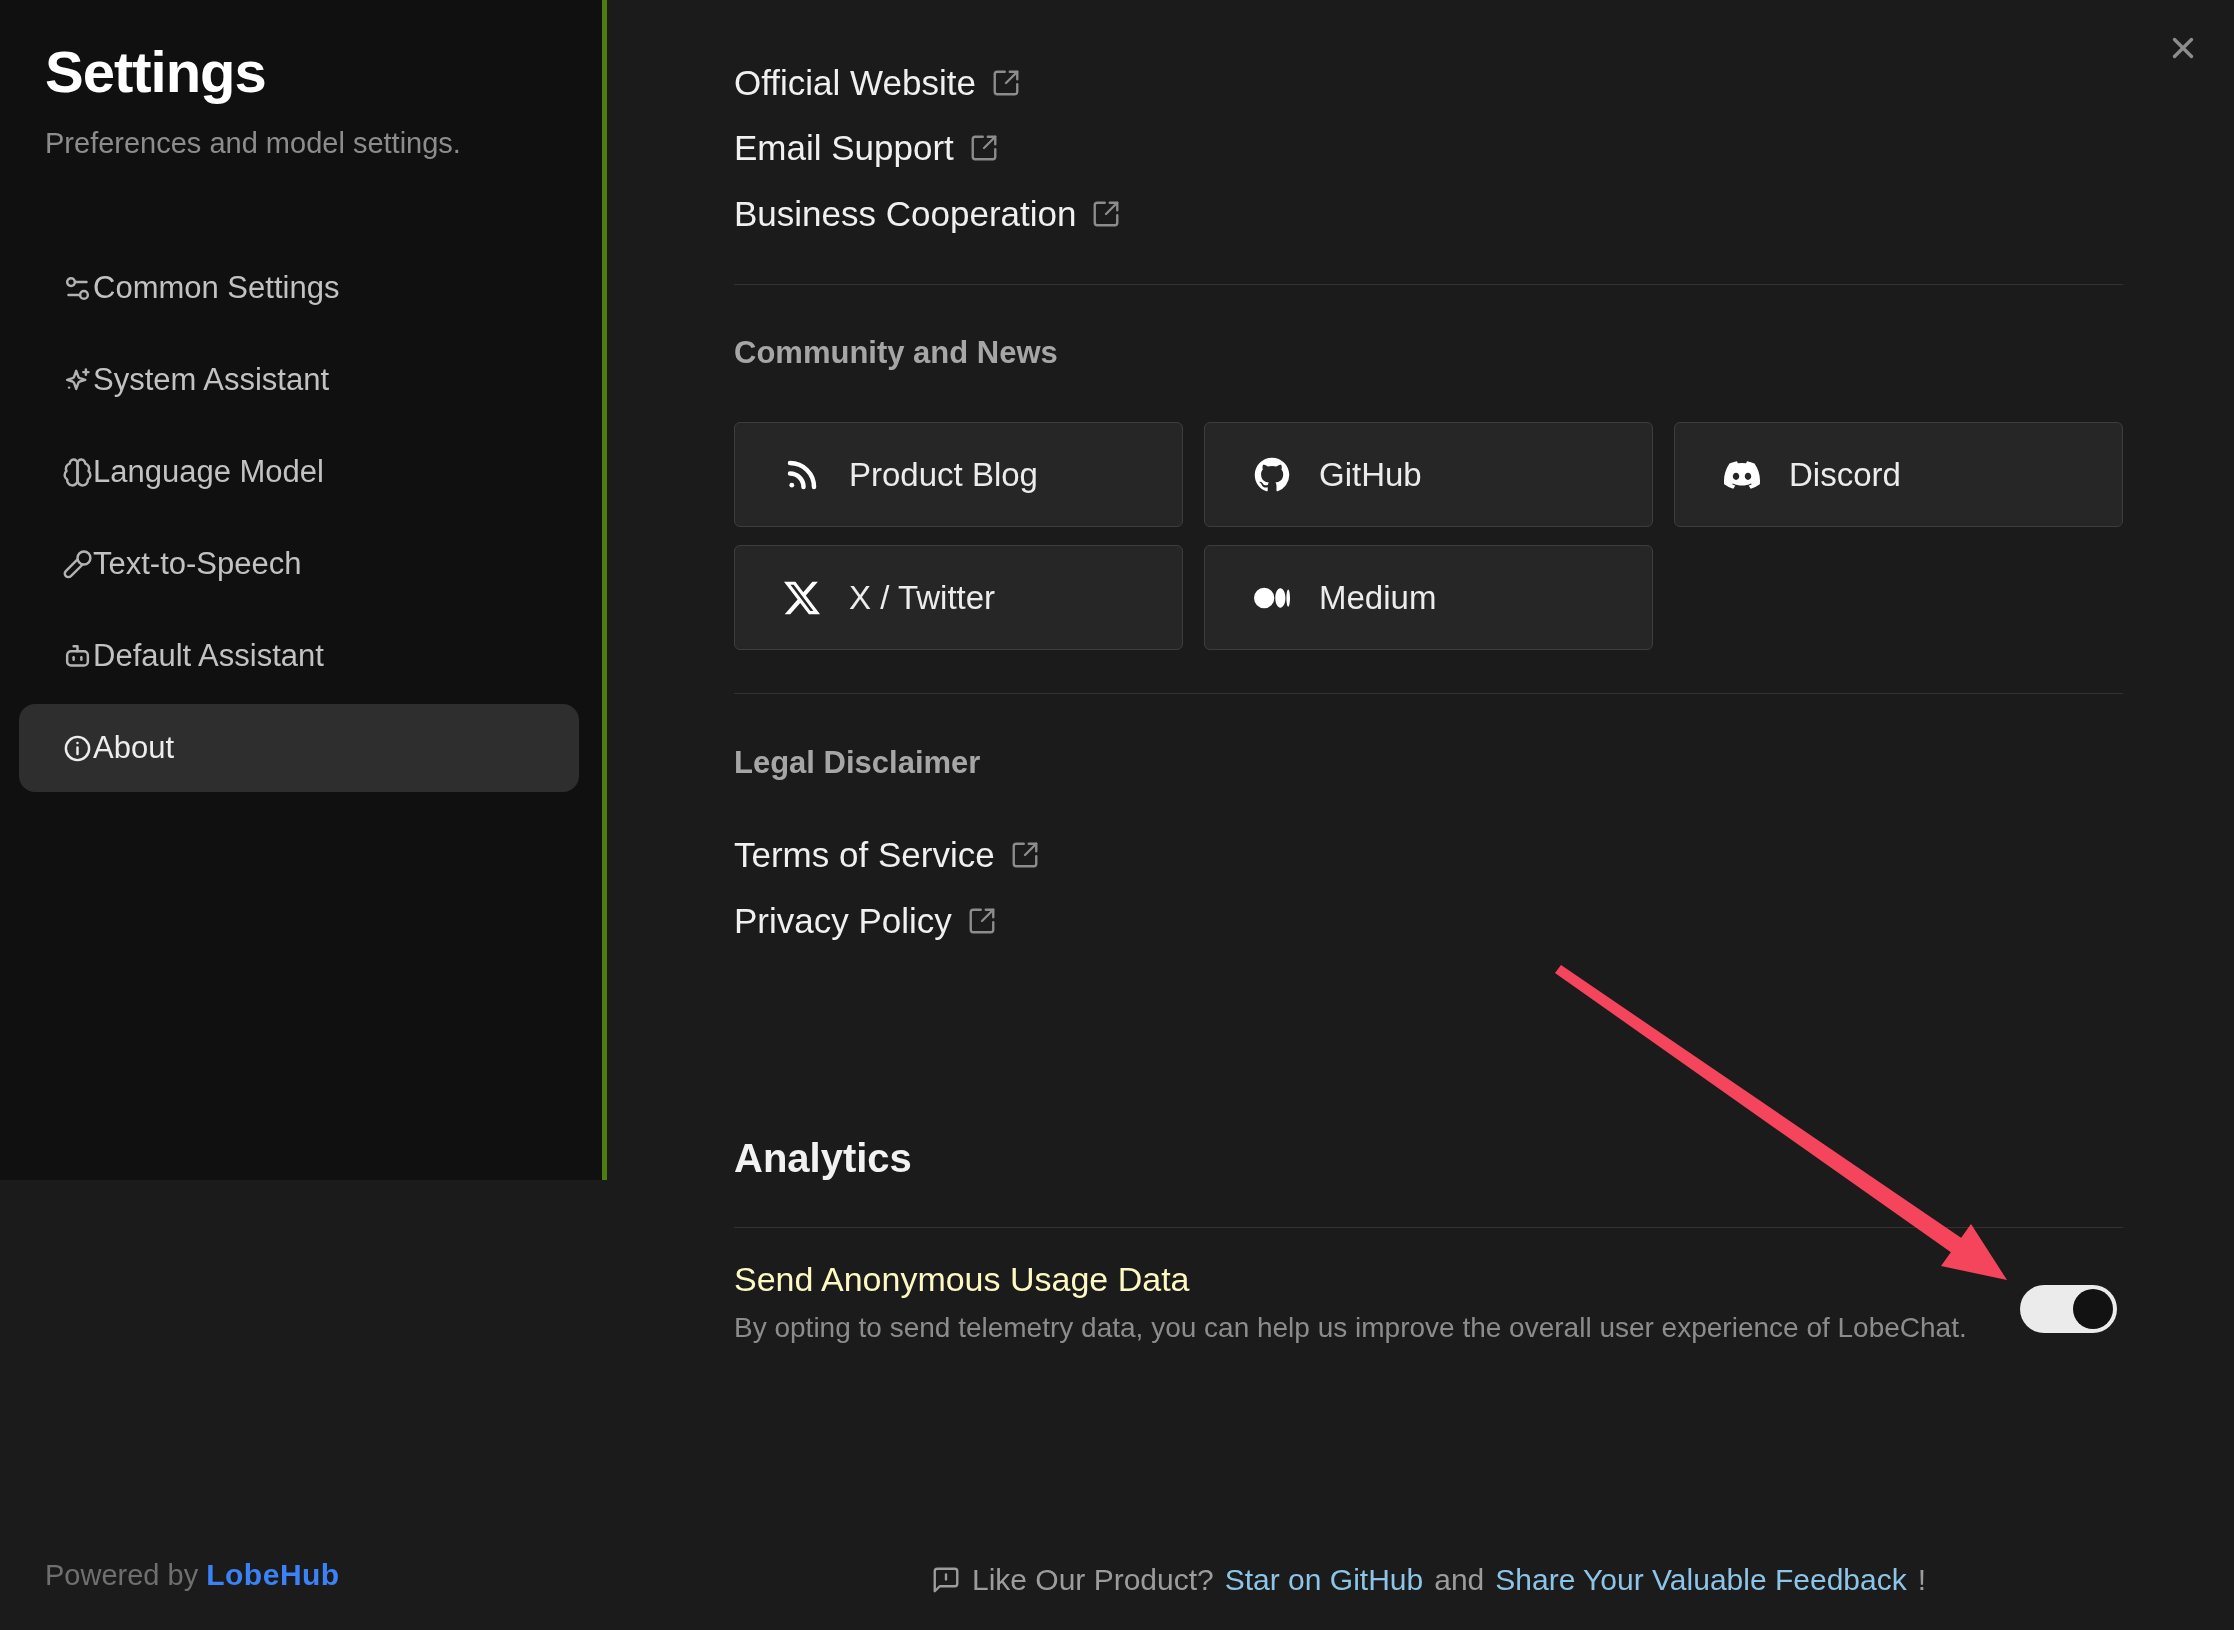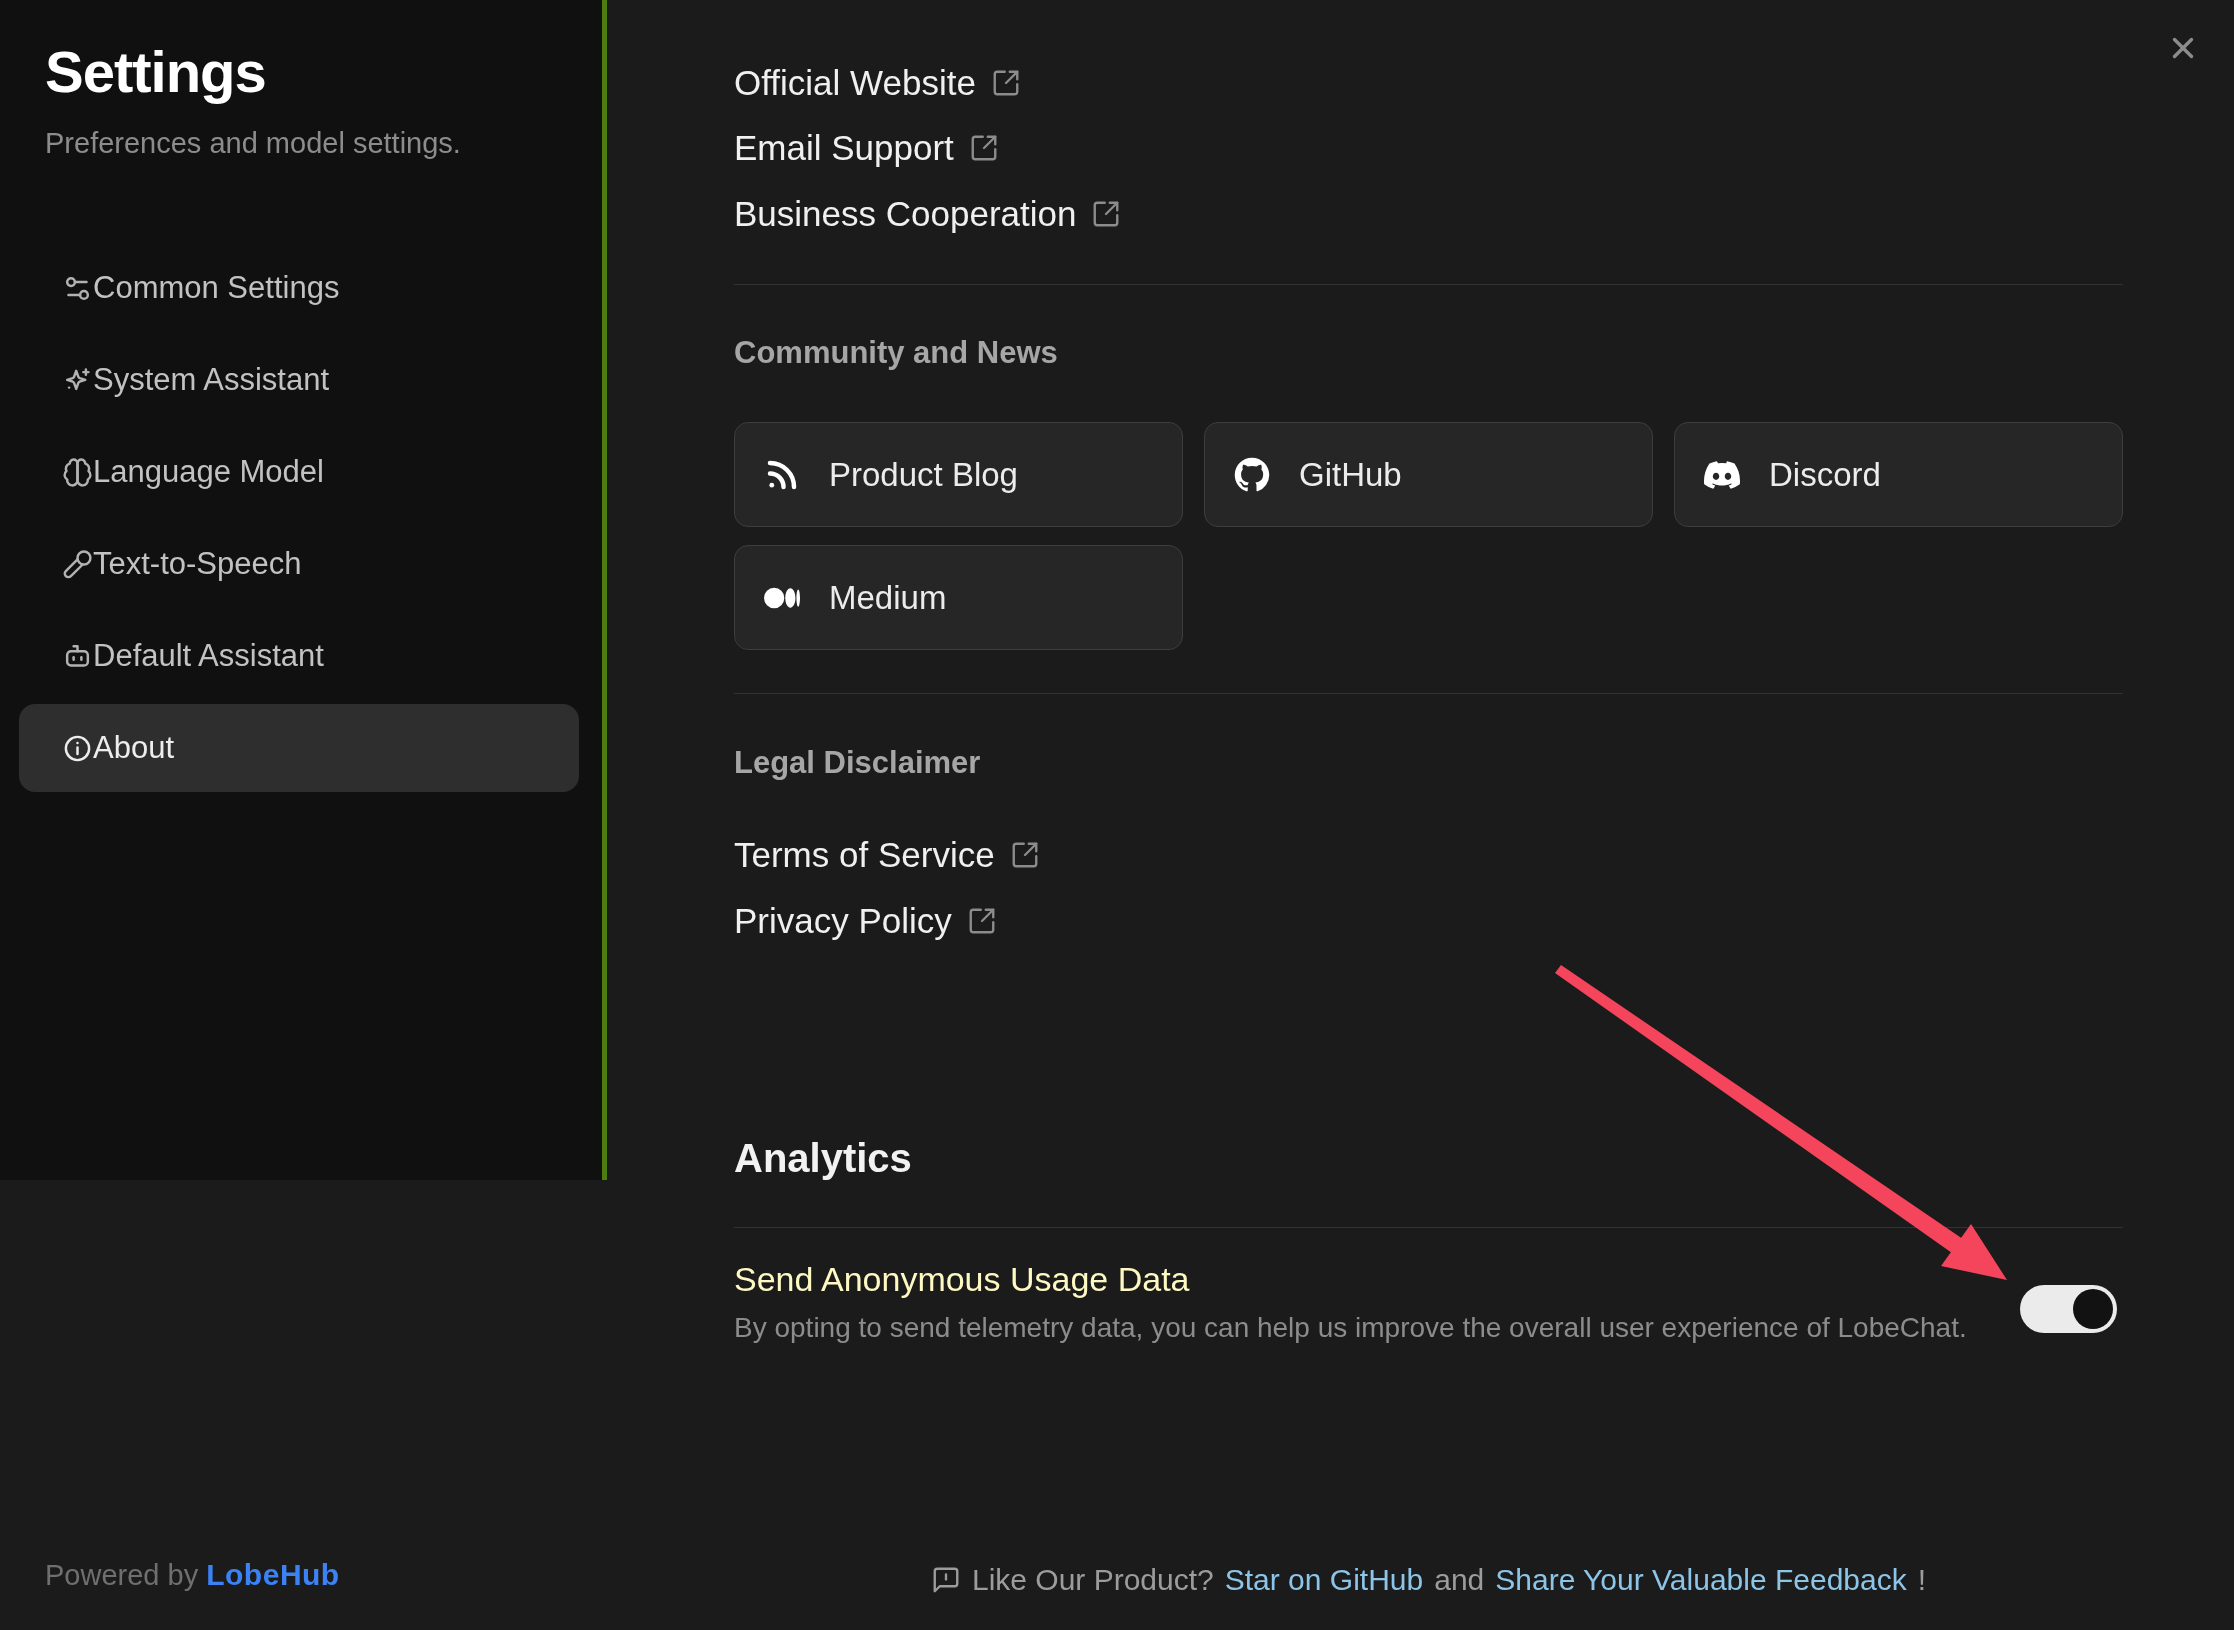--- a/index.html
+++ b/index.html
@@ -59,21 +59,21 @@
   .link-row .link-text { font-size:35px; color:#f0f0f0; font-weight:400; }
   .link-row .ext svg { width:30px; height:30px; stroke:#8c8c8c; display:block; }
   .row-official { top:61px; }  .row-email { top:126px; }  .row-business { top:192px; }
   .row-terms { top:833px; }    .row-privacy { top:899px; }
 
   .btn-grid { position:absolute; left:0; width:100%; display:flex; gap:21px; }
   .btn-row-1 { top:422px; }
   .btn-row-2 { top:545px; }
   .community-btn {
     width:449px; height:105px; background:#262626; border:1px solid #3d3d3d;
-    border-radius:14px; display:flex; align-items:center; padding-left:28px;
+    border-radius:6px; display:flex; align-items:center; padding-left:48px;
     cursor:pointer; color:#ececec;
   }
   .community-btn .btn-icon { width:38px; height:38px; display:flex; align-items:center; justify-content:center; flex:none; }
   .community-btn .btn-icon svg { width:36px; height:36px; }
   .community-btn .btn-icon svg.stroked { stroke:#ffffff; }
   .community-btn .btn-icon svg.filled  { fill:#ffffff; }
   .community-btn .btn-label { margin-left:28px; font-size:33px; }
 
   .setting-label { position:absolute; left:0; top:1258px; font-size:34px; color:#fef9c3; line-height:42px; }
   .setting-desc  { position:absolute; left:0; top:1312px; font-size:28px; color:#8c8c8c; line-height:32px; }
@@ -247,20 +247,28 @@
         <span class="btn-icon">
           <svg class="filled" viewBox="0 0 24 24">
               <path d="M20.317 4.37a19.79 19.79 0 0 0-4.885-1.515.074.074 0 0 0-.079.037c-.21.375-.444.864-.608 1.25a18.27 18.27 0 0 0-5.487 0 12.64 12.64 0 0 0-.617-1.25.077.077 0 0 0-.079-.037A19.736 19.736 0 0 0 3.677 4.37a.07.07 0 0 0-.032.027C.533 9.046-.32 13.58.099 18.057a.082.082 0 0 0 .031.057 19.9 19.9 0 0 0 5.993 3.03.078.078 0 0 0 .084-.028c.462-.63.874-1.295 1.226-1.994a.076.076 0 0 0-.041-.106 13.107 13.107 0 0 1-1.872-.892.077.077 0 0 1-.008-.128c.126-.094.252-.192.372-.291a.074.074 0 0 1 .077-.01c3.928 1.793 8.18 1.793 12.062 0a.074.074 0 0 1 .078.01c.12.098.246.198.373.292a.077.077 0 0 1-.006.127 12.3 12.3 0 0 1-1.873.892.077.077 0 0 0-.041.107c.36.698.772 1.362 1.225 1.993a.076.076 0 0 0 .084.028 19.84 19.84 0 0 0 6.002-3.03.077.077 0 0 0 .032-.054c.5-5.177-.838-9.674-3.549-13.66a.061.061 0 0 0-.031-.03zM8.02 15.33c-1.183 0-2.157-1.085-2.157-2.419 0-1.333.956-2.419 2.157-2.419 1.21 0 2.176 1.096 2.157 2.42 0 1.333-.956 2.418-2.157 2.418zm7.975 0c-1.183 0-2.157-1.085-2.157-2.419 0-1.333.955-2.419 2.157-2.419 1.21 0 2.176 1.096 2.157 2.42 0 1.333-.946 2.418-2.157 2.418z"></path>
             </svg>
         </span>
         <span class="btn-label">Discord</span>
       </div>
     </div>
 
     <div class="btn-grid btn-row-2">
+      <div class="community-btn">
+        <span class="btn-icon">
+          <svg class="filled" viewBox="0 0 24 24">
+              <path d="M18.901 1.153h3.68l-8.04 9.19L24 22.846h-7.406l-5.8-7.584-6.638 7.584H.474l8.6-9.83L0 1.154h7.594l5.243 6.932ZM17.61 20.644h2.039L6.486 3.24H4.298Z"></path>
+            </svg>
+        </span>
+        <span class="btn-label">X / Twitter</span>
+      </div>
       <div class="community-btn">
         <span class="btn-icon">
           <svg class="filled" viewBox="0 0 24 24">
               <path d="M13.54 12a6.8 6.8 0 0 1-6.77 6.82A6.8 6.8 0 0 1 0 12a6.8 6.8 0 0 1 6.77-6.82A6.8 6.8 0 0 1 13.54 12zm7.42 0c0 3.54-1.51 6.42-3.38 6.42s-3.39-2.88-3.39-6.42 1.52-6.42 3.39-6.42 3.38 2.87 3.38 6.42M24 12c0 3.17-.53 5.75-1.19 5.75s-1.19-2.58-1.19-5.75.53-5.75 1.19-5.75S24 8.83 24 12z"></path>
             </svg>
         </span>
         <span class="btn-label">Medium</span>
       </div>
     </div>
 

